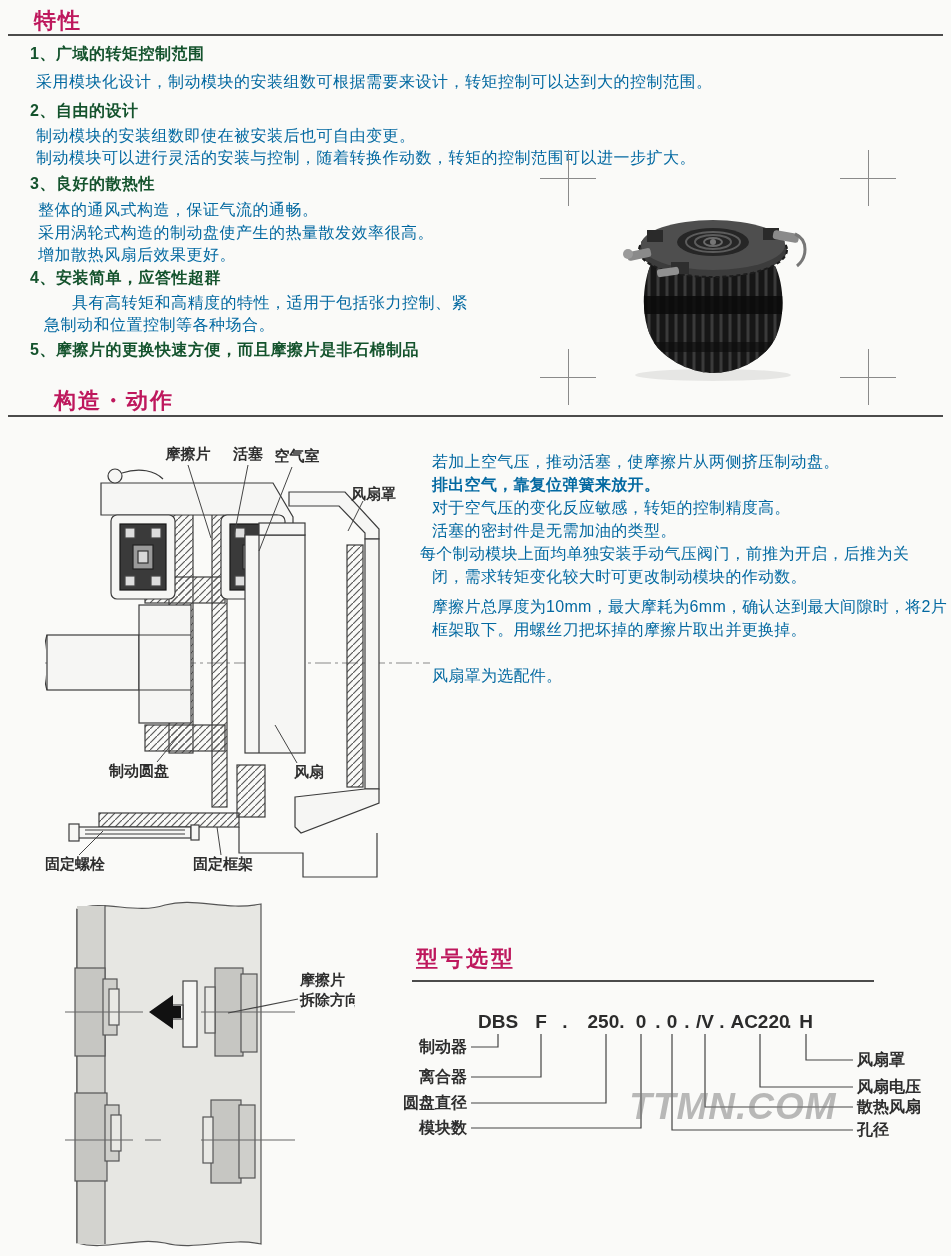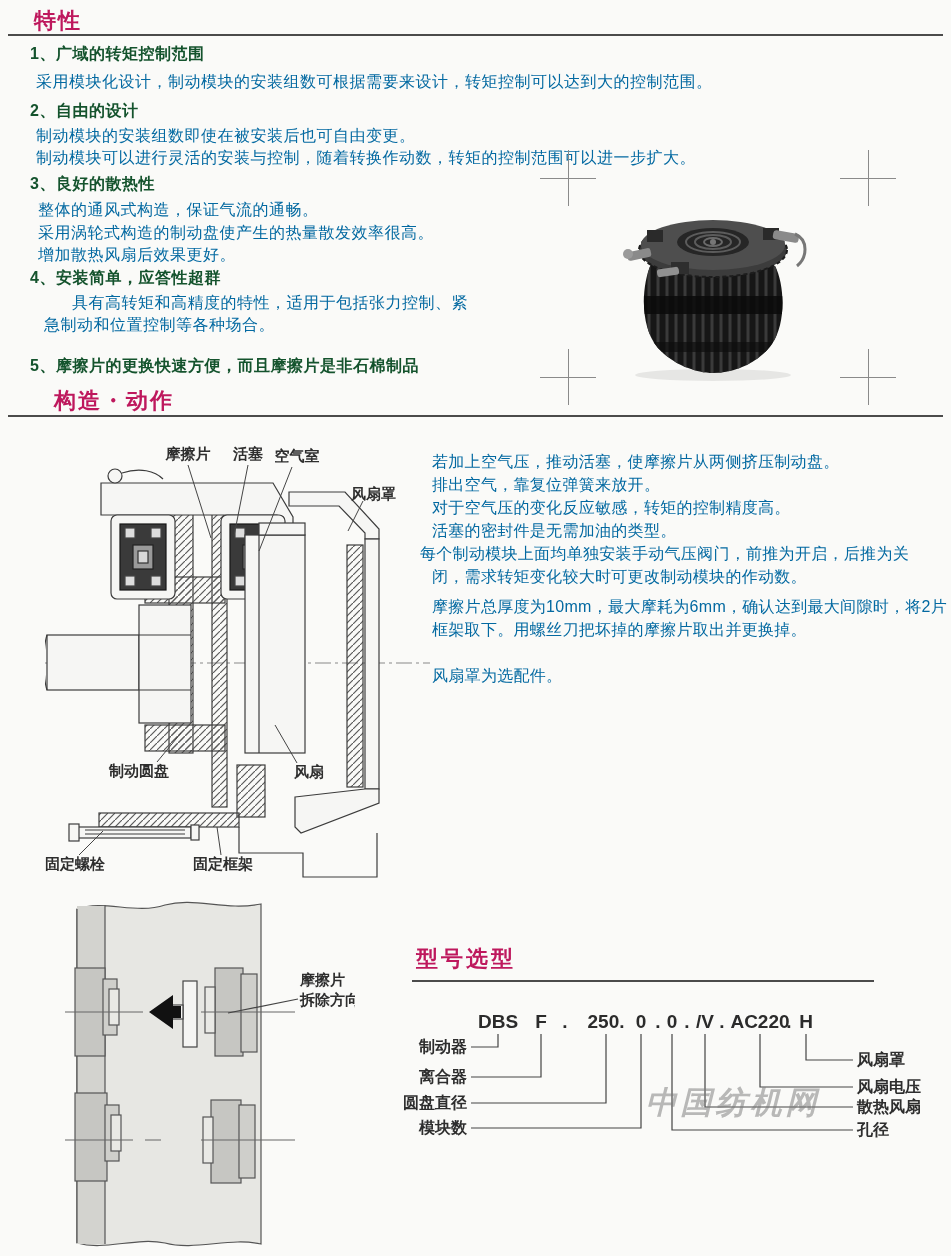--- a/index.html
+++ b/index.html
@@ -40,21 +40,21 @@
 
   <div class="ln hd" style="left:30px;top:174px;">3、良好的散热性</div>
   <div class="ln" style="left:38px;top:200px;">整体的通风式构造，保证气流的通畅。</div>
   <div class="ln" style="left:38px;top:223px;">采用涡轮式构造的制动盘使产生的热量散发效率很高。</div>
   <div class="ln" style="left:38px;top:245px;">增加散热风扇后效果更好。</div>
 
   <div class="ln hd" style="left:30px;top:268px;">4、安装简单，应答性超群</div>
   <div class="ln" style="left:38px;top:293px;margin-left:34px;">具有高转矩和高精度的特性，适用于包括张力控制、紧</div>
   <div class="ln" style="left:44px;top:315px;">急制动和位置控制等各种场合。</div>
 
-  <div class="ln hd" style="left:30px;top:356px;">5、摩擦片的更换快速方便，而且摩擦片是非石棉制品</div>
+  <div class="ln hd" style="left:30px;top:340px;">5、摩擦片的更换快速方便，而且摩擦片是非石棉制品</div>
 
   <div class="crossbar" style="left:540px;top:178px;width:56px;height:1px;"></div>
   <div class="crossbar" style="left:568px;top:150px;width:1px;height:56px;"></div>
   <div class="crossbar" style="left:840px;top:178px;width:56px;height:1px;"></div>
   <div class="crossbar" style="left:868px;top:150px;width:1px;height:56px;"></div>
   <div class="crossbar" style="left:540px;top:377px;width:56px;height:1px;"></div>
   <div class="crossbar" style="left:568px;top:349px;width:1px;height:56px;"></div>
   <div class="crossbar" style="left:840px;top:377px;width:56px;height:1px;"></div>
   <div class="crossbar" style="left:868px;top:349px;width:1px;height:56px;"></div>
 
@@ -186,21 +186,21 @@
       <text x="306" y="64">风扇罩</text>
       <text x="94" y="341" text-anchor="middle">制动圆盘</text>
       <text x="264" y="342" text-anchor="middle">风扇</text>
       <text x="0" y="434">固定螺栓</text>
       <text x="148" y="434">固定框架</text>
     </g>
   </svg>
 
   <div class="rtext">
     <div class="ln" style="left:432px;top:452px;">若加上空气压，推动活塞，使摩擦片从两侧挤压制动盘。</div>
-    <div class="ln" style="left:432px;top:475px;">排出空气，靠复位弹簧来放开。</div>
+    <div class="ln" style="left:432px;top:475px;font-weight:bold;">排出空气，靠复位弹簧来放开。</div>
     <div class="ln" style="left:432px;top:498px;">对于空气压的变化反应敏感，转矩的控制精度高。</div>
     <div class="ln" style="left:432px;top:521px;">活塞的密封件是无需加油的类型。</div>
     <div class="ln" style="left:420px;top:544px;">每个制动模块上面均单独安装手动气压阀门，前推为开启，后推为关</div>
     <div class="ln" style="left:432px;top:567px;">闭，需求转矩变化较大时可更改制动模块的作动数。</div>
     <div class="ln" style="left:432px;top:597px;">摩擦片总厚度为10mm，最大摩耗为6mm，确认达到最大间隙时，将2片</div>
     <div class="ln" style="left:432px;top:620px;">框架取下。用螺丝刀把坏掉的摩擦片取出并更换掉。</div>
     <div class="ln" style="left:432px;top:666px;">风扇罩为选配件。</div>
   </div>
 
   <svg style="position:absolute;left:65px;top:895px;" width="290" height="361" viewBox="0 0 290 361">
@@ -287,16 +287,16 @@
       <text x="72" y="118" text-anchor="end">圆盘直径</text>
       <text x="72" y="143" text-anchor="end">模块数</text>
       <text x="462" y="75">风扇罩</text>
       <text x="462" y="102">风扇电压</text>
       <text x="462" y="122">散热风扇</text>
       <text x="462" y="145">孔径</text>
     </g>
   </svg>
 
   <div class="wm">
-    <div class="l2">中国纺机网</div>
+    <div class="l1">TTMN.COM</div>
   </div>
 
 </div>
 
 </body></html>

